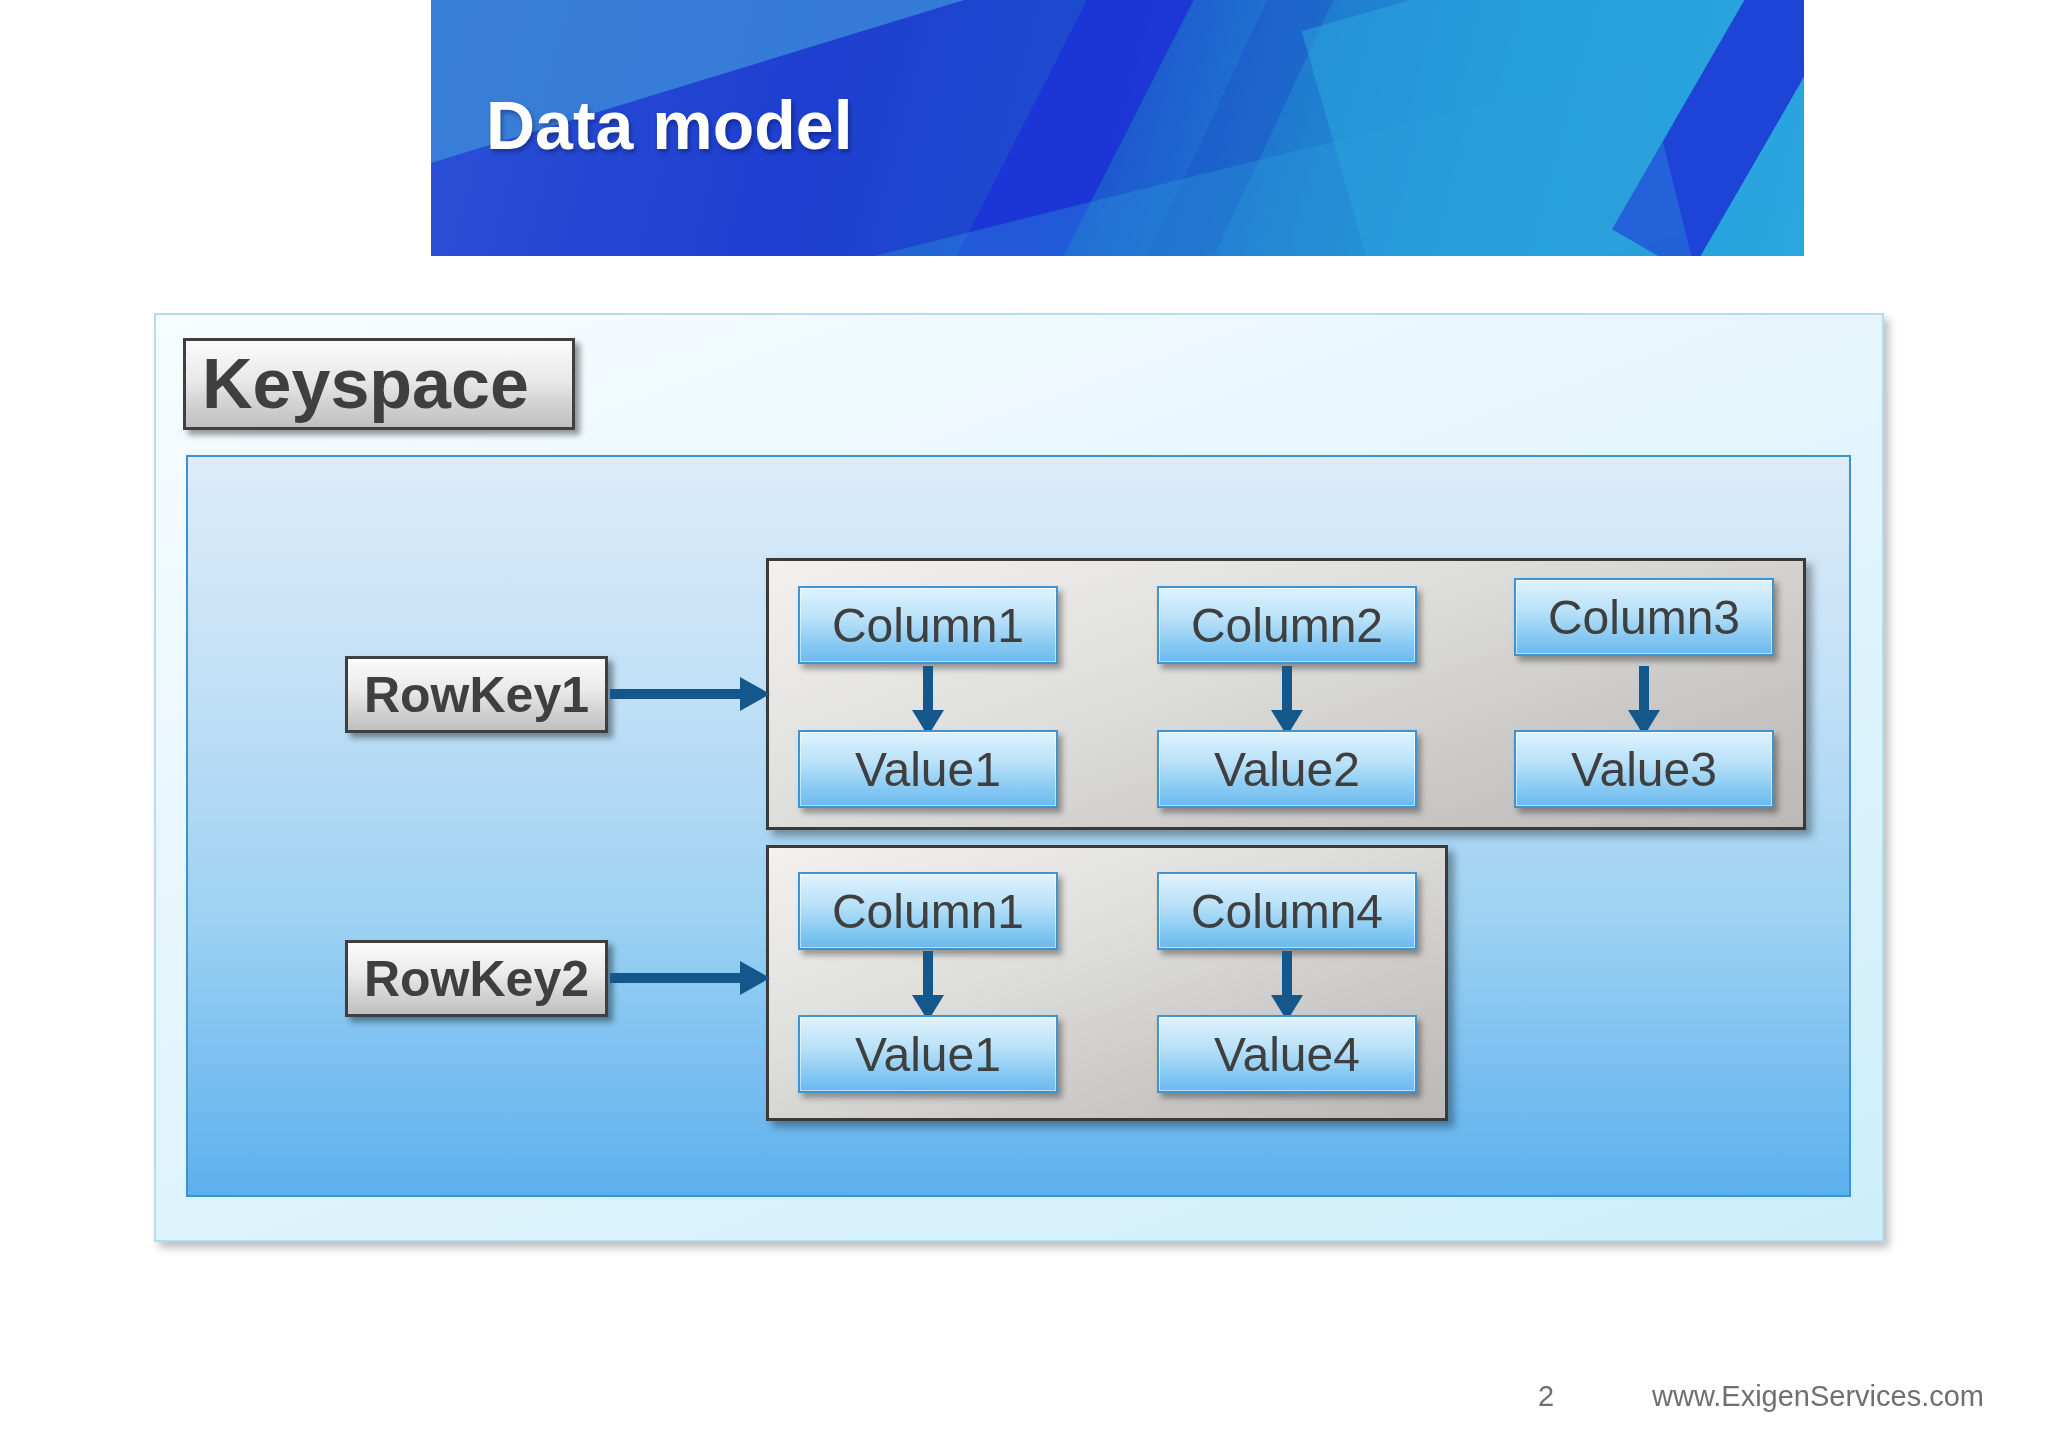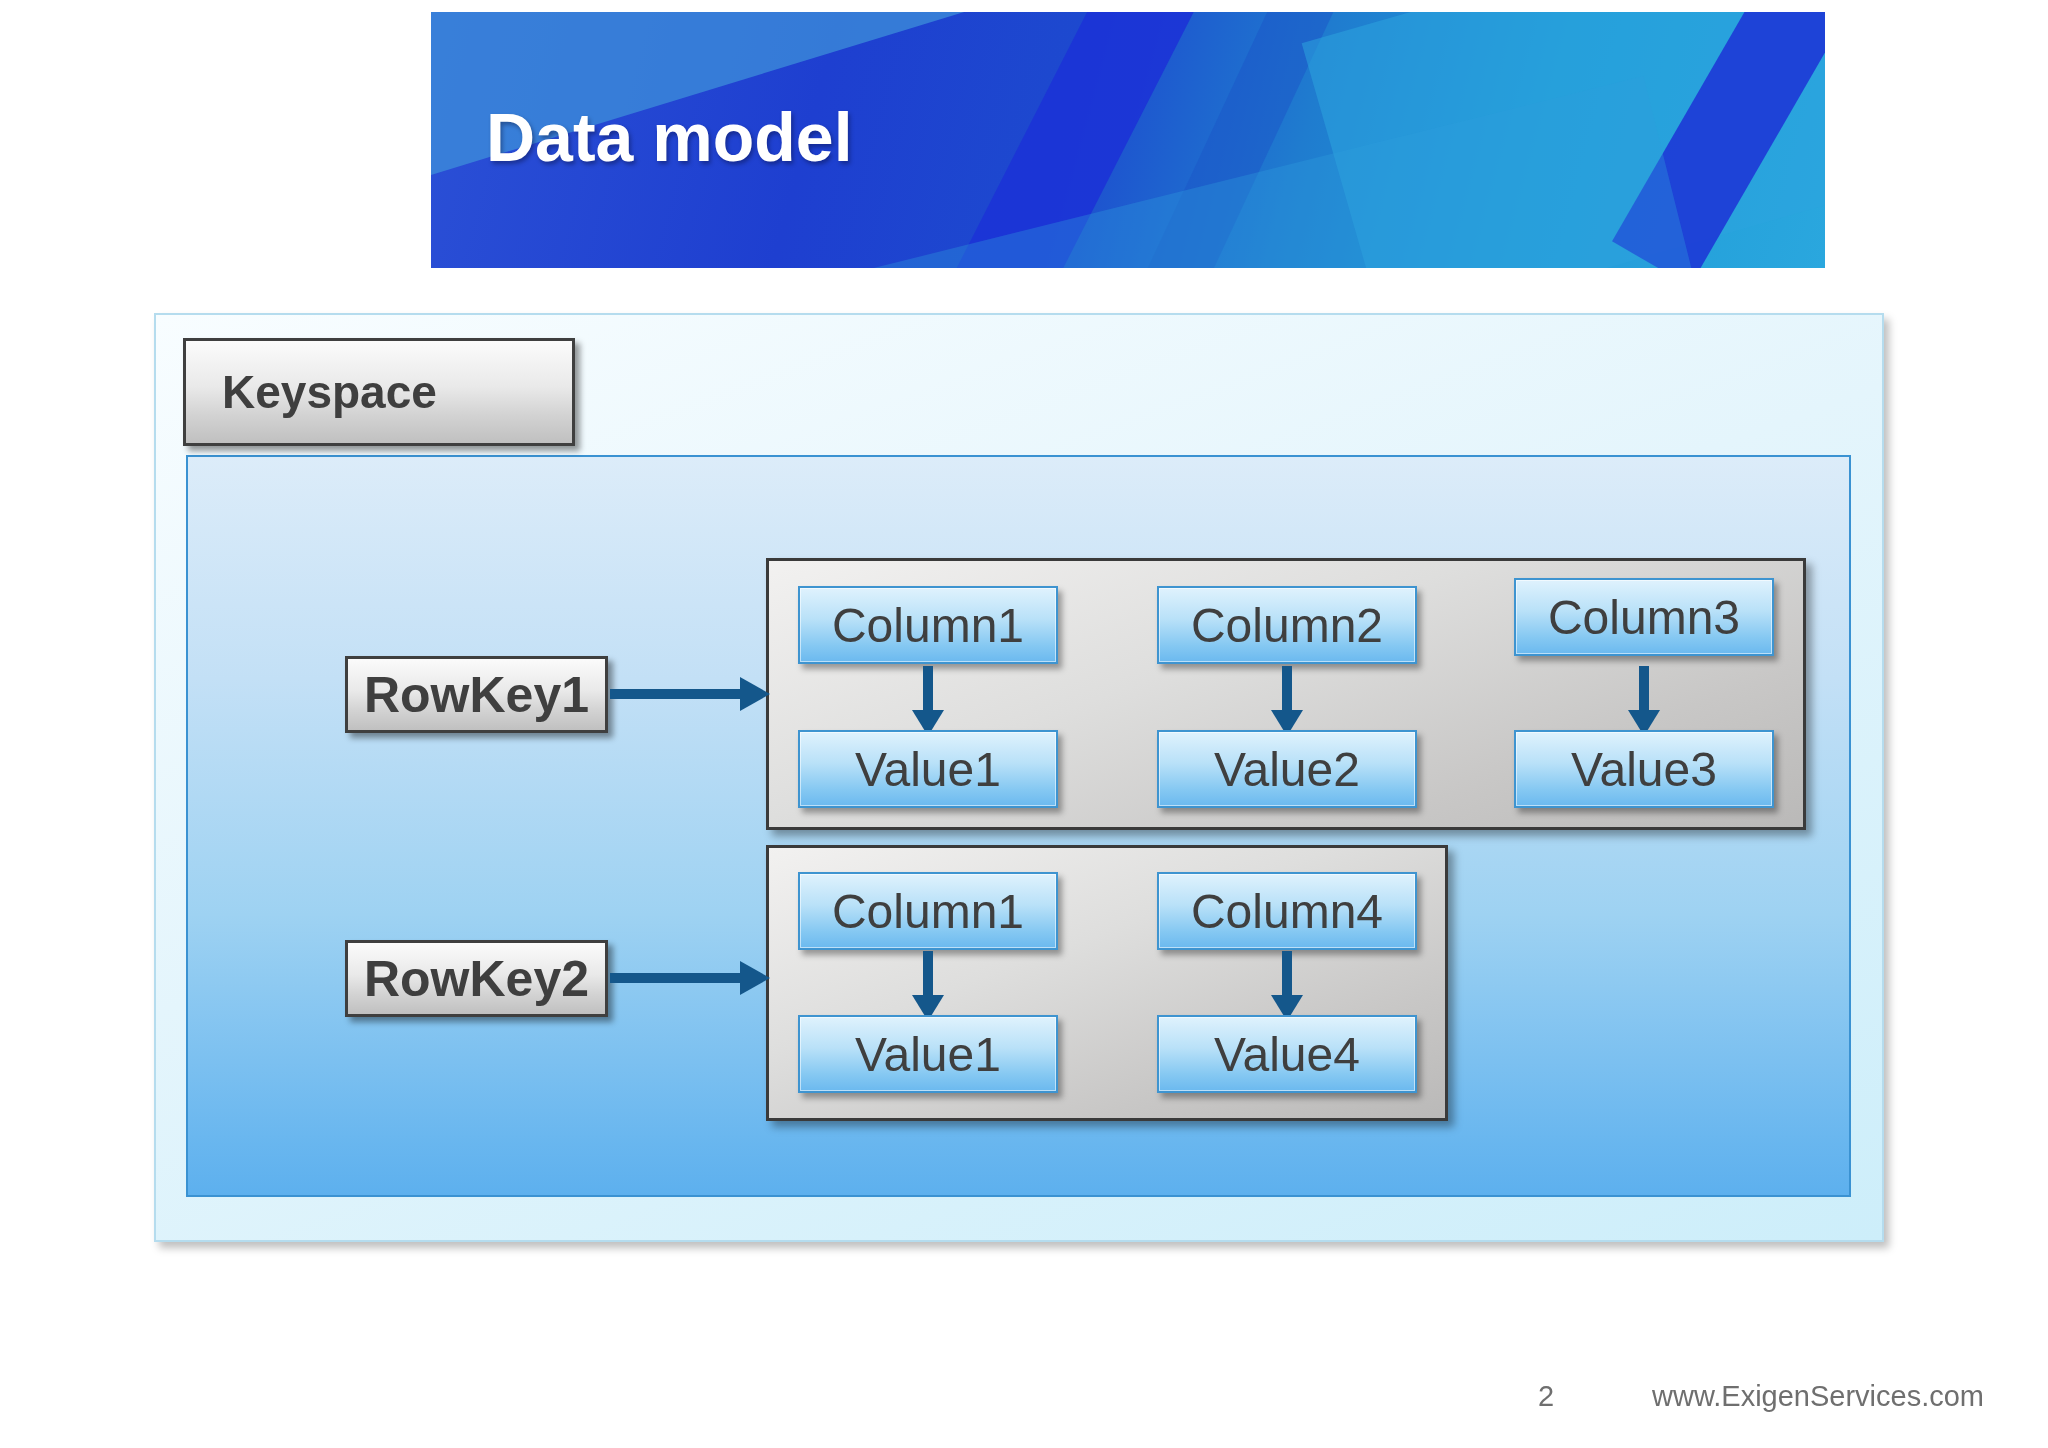--- a/index.html
+++ b/index.html
@@ -21,23 +21,22 @@
     font-size:31px; font-weight:500; letter-spacing:11px; color:#5a6166;
   }
   .logo-reg { position:absolute; left:246px; top:26px; font-size:13px; color:#5a6166; letter-spacing:0; }
   .logo-rule { position:absolute; left:0px; top:45px; width:252px; height:2px; background:#8c8f94; }
   .logo-sub {
     position:absolute; left:0px; top:50px;
     font-size:38px; font-weight:600; letter-spacing:12px; color:#2d5477;
   }
   
   .banner {
-    position:absolute; left:431px; top:12px; width:1373px; height:256px; overflow:hidden;
+    position:absolute; left:431px; top:0px; width:1373px; height:256px; overflow:hidden;
     background:linear-gradient(105deg,#2b50d6 0%,#1e3fd0 28%,#1d49cf 45%,#1f7ccf 62%,#1f9bd8 78%,#2aa7de 100%);
-    padding-left:21px;
   }
   .banner .shape { position:absolute; }
   .shape-a { left:-60px; top:-120px; width:700px; height:190px; background:#3d8fd9; opacity:.75; transform:rotate(-17deg); }
   .shape-b { left:560px; top:-80px; width:95px; height:560px; background:#1c33d6; opacity:.9; transform:rotate(27deg); }
   .shape-c { left:760px; top:-140px; width:60px; height:620px; background:#1b58c9; opacity:.55; transform:rotate(25deg); }
   .shape-d { left:900px; top:-60px; width:620px; height:300px; background:#2ba4de; opacity:.55; transform:rotate(-16deg); }
   .shape-e { left:1280px; top:-140px; width:90px; height:420px; background:#1c33d6; opacity:.85; transform:rotate(30deg); }
   .shape-f { left:350px; top:170px; width:900px; height:200px; background:#2e9fdc; opacity:.35; transform:rotate(-14deg); }
   .banner-title {
     position:absolute; left:55px; top:86px;
@@ -56,21 +55,21 @@
     background:linear-gradient(180deg,#dcecf9 0%,#c3e0f6 30%,#9ed2f2 62%,#6ab7ef 92%,#5db0ee 100%);
     border:2px solid #3a92d2;
   }
   .gray-label {
     position:absolute; display:flex; align-items:center;
     background:linear-gradient(180deg,#fbfbfb 0%,#e9e9e9 45%,#d3d3d3 72%,#c0c0c0 100%);
     border:3px solid #3f3f3f;
     box-shadow:5px 5px 6px rgba(0,0,0,.4);
     color:#3f3f3f; font-weight:bold; box-sizing:border-box;
   }
-  .keyspace-label { left:183px; top:338px; width:392px; height:108px; font-size:46px; padding-left:36px; }
+  .keyspace-label { left:183px; top:338px; width:392px; height:92px; font-size:70px; padding-left:16px; }
   .cf-label { left:199px; top:470px; width:414px; height:90px; font-size:48px; padding-left:26px; }
   .rowkey { width:263px; height:77px; font-size:50px; justify-content:center; padding-left:0; }
   .rowkey1 { left:345px; top:656px; }
   .rowkey2 { left:345px; top:940px; }
   .row-container {
     position:absolute;
     background:linear-gradient(160deg,#f2f1f0 0%,#dededd 40%,#c8c7c6 75%,#bab9b8 100%);
     border:3px solid #3a3a3a;
     box-shadow:6px 6px 8px rgba(0,0,0,.35);
     box-sizing:border-box;

